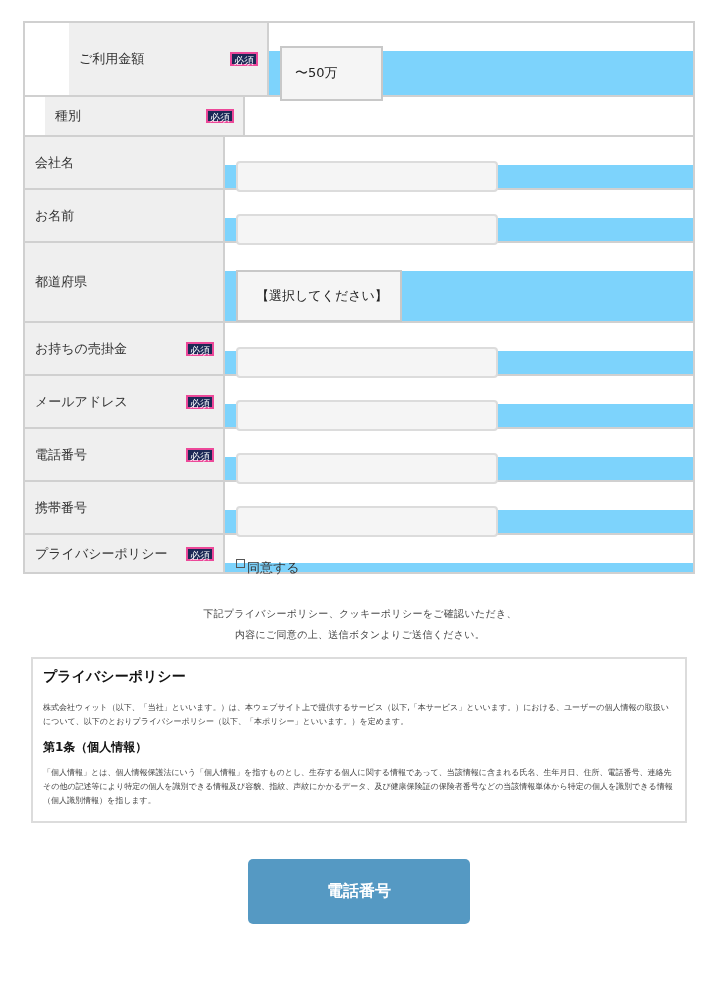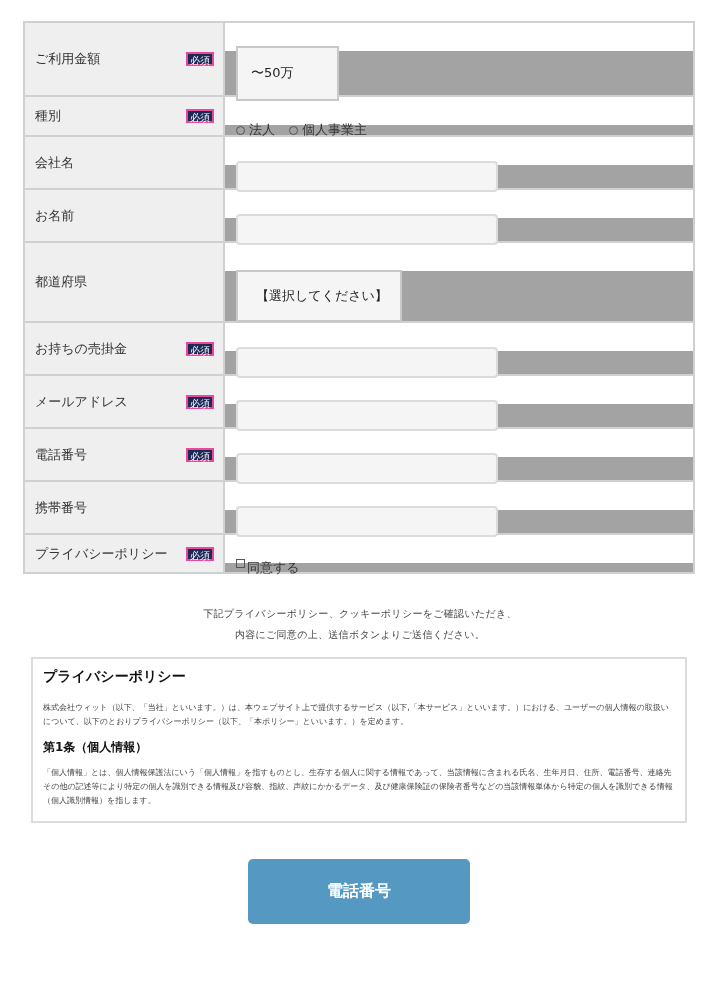--- a/index.html
+++ b/index.html
@@ -48,21 +48,21 @@
       background: #1c2856;
       color: #ffffff;
       font-size: 10px;
       text-align: center;
       border: 2px solid #ec4899;
       margin-right: 1px;
       flex: 0 0 auto;
     }
     .form-value {
       flex: 1;
-      background: #a3a3a3;
+      background: #7dd3fc;
       display: flex;
       align-items: center;
       padding-left: 11px;
       font-size: 13px;
       color: #333;
       margin-top: 28px;
     }
     .text-input {
       width: 262px;
       height: 31px;
@@ -94,22 +94,22 @@
     }
     .checkbox-option { display: flex; align-items: flex-start; cursor: pointer; }
     .checkbox-square {
       display: inline-block;
       width: 9px; height: 9px;
       border: 1px solid #555;
       margin-right: 2px;
     }
 
     
-    .h-amount { height: 74px; }
-    .h-type   { height: 40px; }
+    .h-amount { height: 74px; padding-left: 44px; }
+    .h-type   { height: 40px; padding-left: 20px; }
     .h-std    { height: 53px; }
     .h-pref   { height: 80px; }
     .h-policy { height: 37px; }
 
     
     .notice {
       position: absolute;
       left: 0; top: 603px;
       width: 720px;
       text-align: center;
@@ -176,32 +176,20 @@
       <div class="form-value">
         <div class="select-box select-amount">〜50万</div>
       </div>
     </div>
 
     <div class="form-row h-type">
       <div class="form-label">
         <span class="label-text">種別</span>
         <span class="badge-required">必須</span>
       </div>
-      <div class="form-value">
-        <div class="radio-group">
-          <label class="radio-option">
-            <span class="radio-circle"></span>
-            <span>法人</span>
-          </label>
-          <label class="radio-option">
-            <span class="radio-circle"></span>
-            <span>個人事業主</span>
-          </label>
-        </div>
-      </div>
     </div>
 
     <div class="form-row h-std">
       <div class="form-label">
         <span class="label-text">会社名</span>
       </div>
       <div class="form-value">
         <input class="text-input" type="text" value="" style="">
       </div>
     </div>

